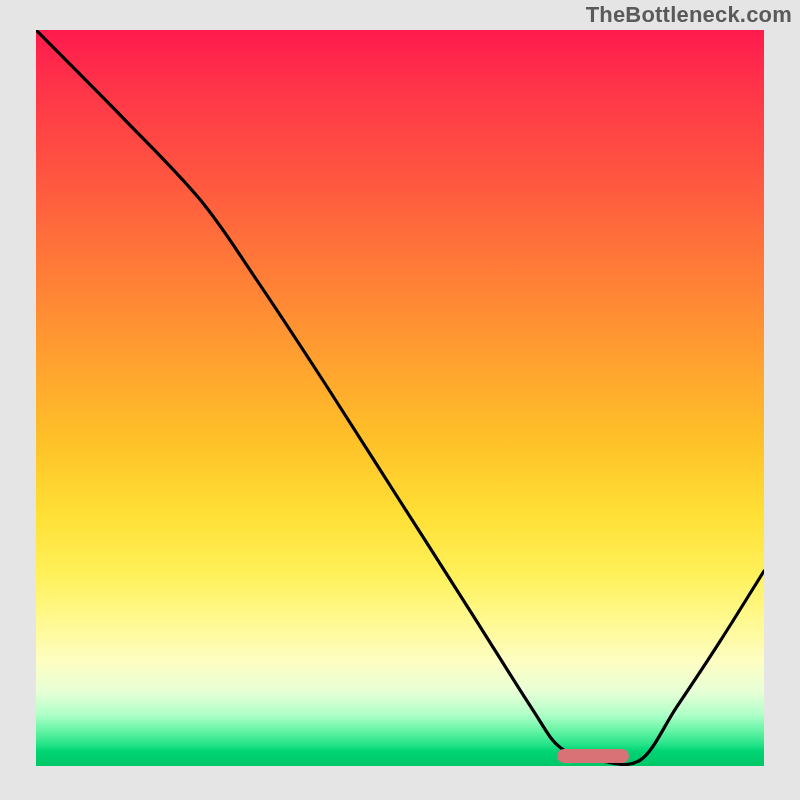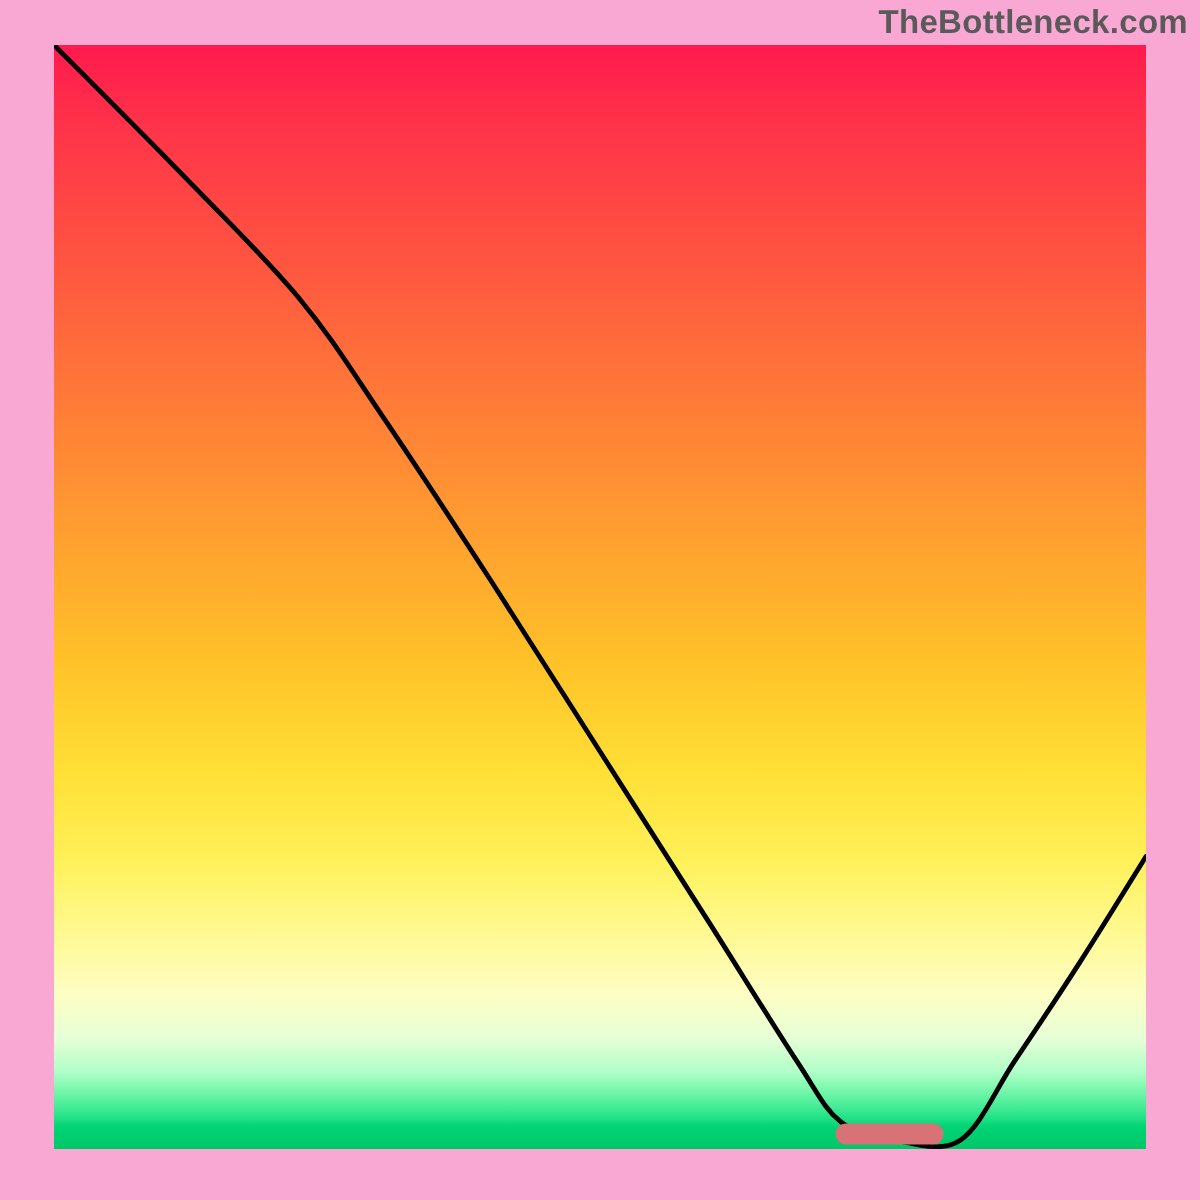--- a/index.html
+++ b/index.html
@@ -8,21 +8,21 @@
     width: 800px;
     height: 800px;
     background: #000;
     font-family: Arial, Helvetica, sans-serif;
     overflow: hidden;
   }
   .stage {
     position: relative;
     width: 800px;
     height: 800px;
-    background: #f9a8d4;
+    background: #e5e5e5;
   }
   .watermark {
     position: absolute;
     top: 2px;
     right: 8px;
     color: #5a5a5a;
     font-size: 22px;
     font-weight: 600;
     letter-spacing: 0.2px;
     user-select: none;

